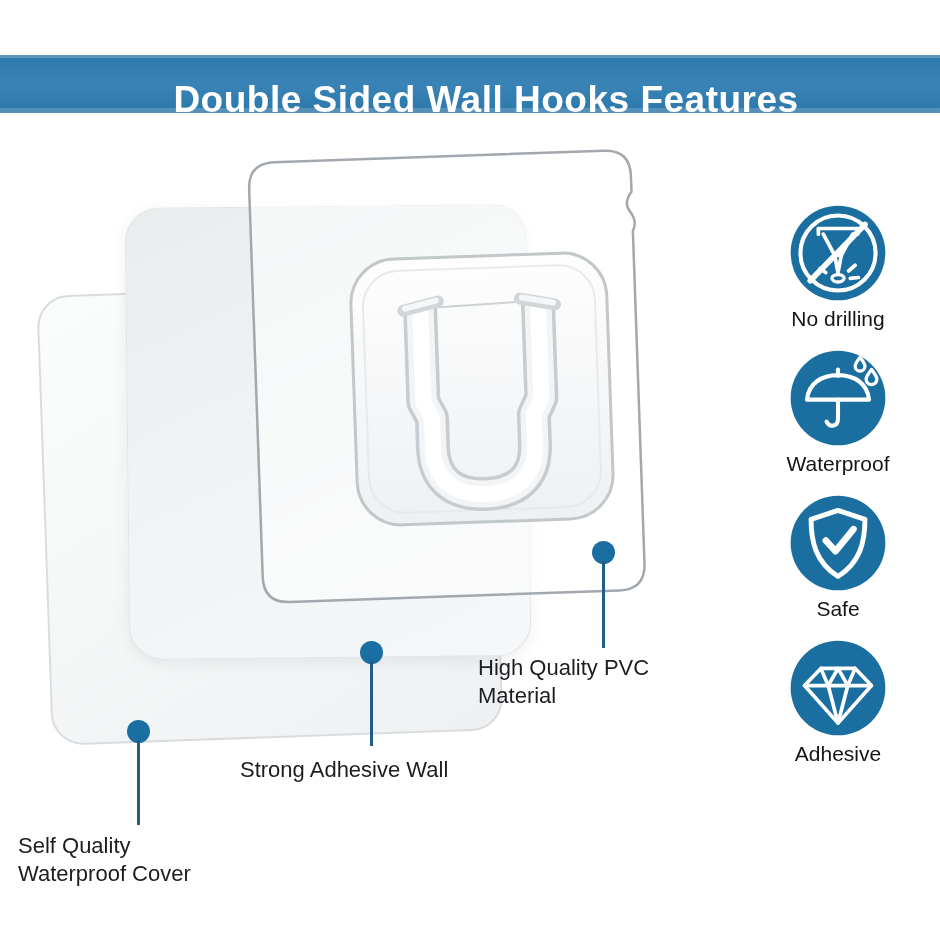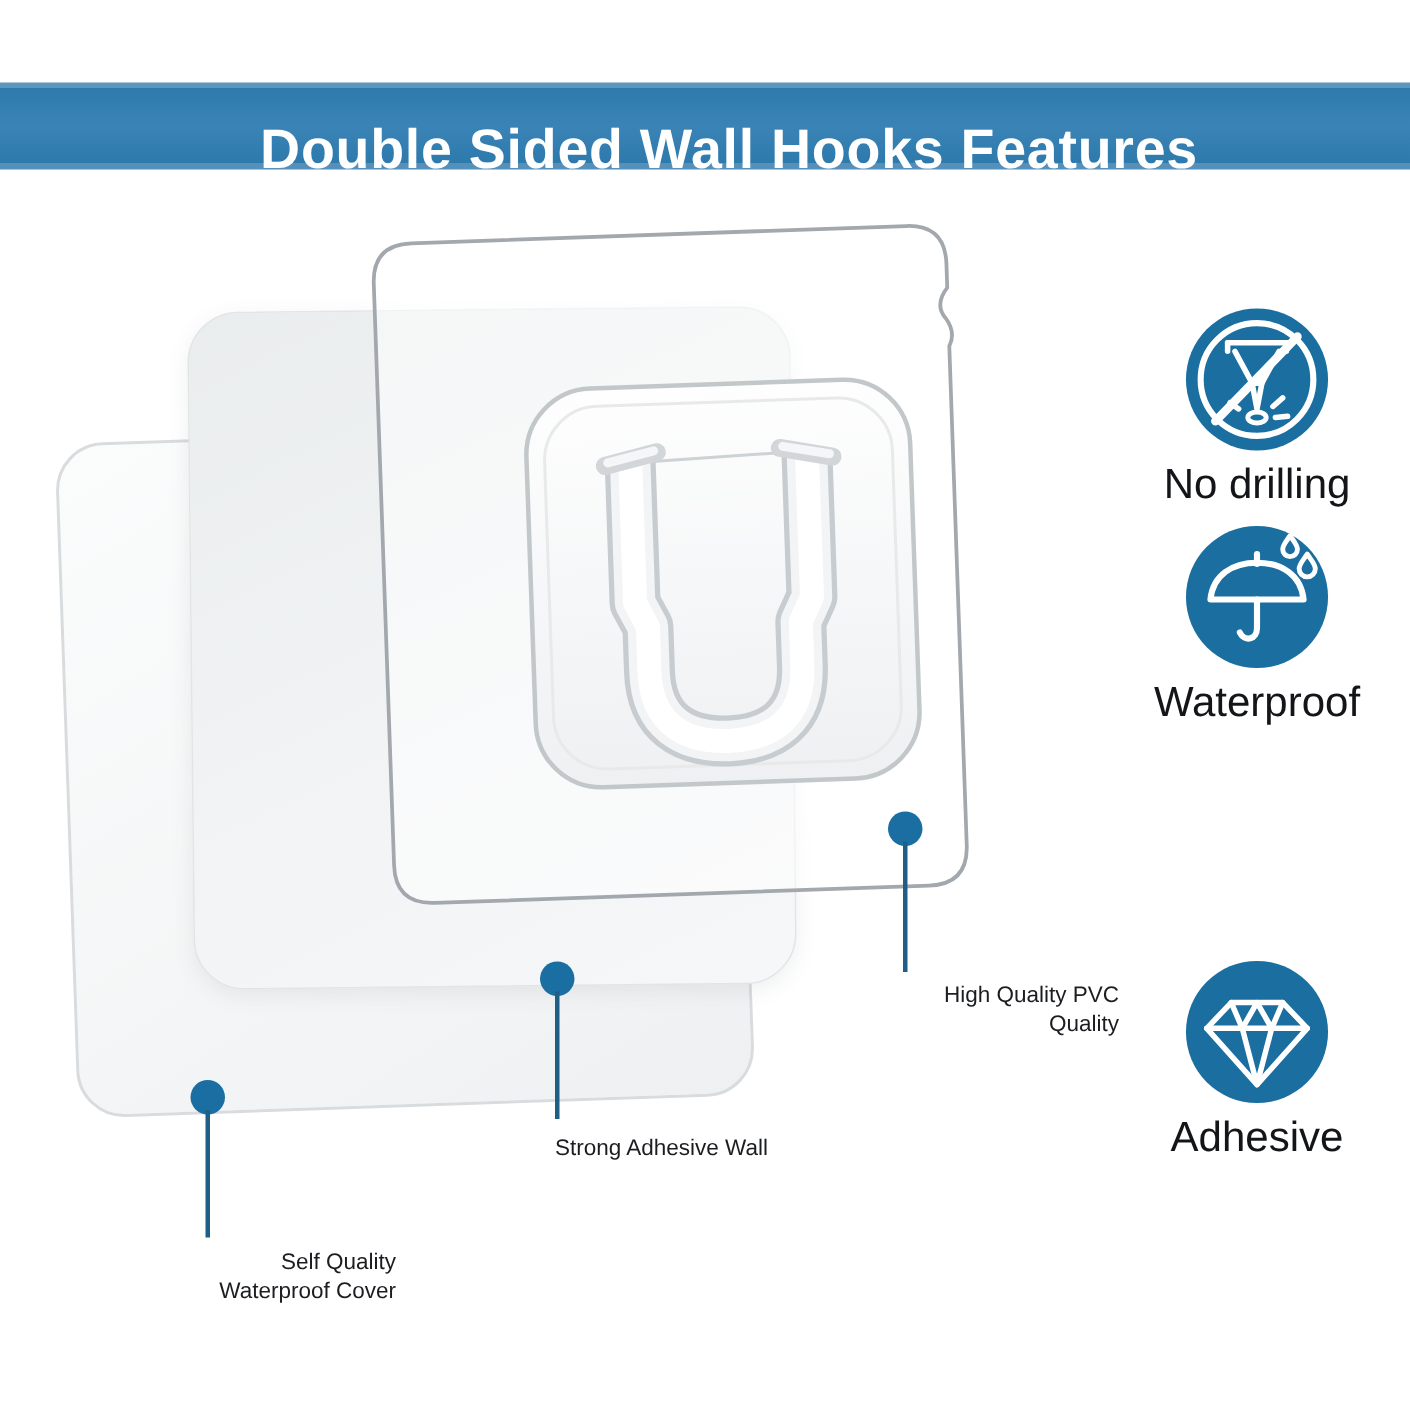--- a/index.html
+++ b/index.html
@@ -24,34 +24,34 @@
     border:1px solid #e2e4e6;transform:rotate(-0.6deg);
     box-shadow:0 4px 14px rgba(90,100,110,.10);}
   .sheet-c-svg{position:absolute;left:246px;top:146px;width:420px;height:470px;
     transform:rotate(-2deg);}
   .hook-svg{position:absolute;left:348px;top:250px;width:268px;height:280px;
     transform:rotate(-2deg);}
 
   
   .dot{position:absolute;width:23px;height:23px;border-radius:50%;background:#1b6ea2;}
   .pin-line{position:absolute;width:3px;background:#1f5e86;}
-  .callout-text{position:absolute;text-align:right;font-size:15px;line-height:1.28;
+  .callout-text{position:absolute;text-align:left;font-size:22px;line-height:1.28;
     font-weight:500;color:#1b1d20;}
   .c1-dot{left:592px;top:541px;} .c1-line{left:602px;top:561px;height:87px;}
   .c1-text{left:478px;top:654px;width:268px;}
   .c2-dot{left:360px;top:641px;} .c2-line{left:370px;top:661px;height:85px;}
   .c2-text{left:240px;top:756px;width:272px;}
   .c3-dot{left:127px;top:720px;} .c3-line{left:137px;top:740px;height:85px;}
   .c3-text{left:18px;top:832px;width:246px;}
 
   
   .feature{position:absolute;left:762px;width:152px;text-align:center;}
   .f1{top:204px;} .f2{top:349px;} .f3{top:494px;} .f4{top:639px;}
   .feature svg{width:98px;height:98px;display:block;margin:0 auto;}
-  .feature .flabel{margin-top:5px;font-size:28px;font-weight:500;color:#131518;}
+  .feature .flabel{margin-top:5px;font-size:21px;font-weight:500;color:#131518;}
 </style>
 </head>
 <body>
 
 <div class="page">
 
   <header class="banner">
     <h1>Double Sided Wall Hooks Features</h1>
   </header>
 
@@ -80,21 +80,21 @@
       <path d="M58,58 L93,50" stroke="#d2d6d9" stroke-width="12" stroke-linecap="round"></path>
       <path d="M175,50 L210,57" stroke="#d2d6d9" stroke-width="12" stroke-linecap="round"></path>
       <path d="M60,56 L91,49" stroke="#f4f6f7" stroke-width="6" stroke-linecap="round"></path>
       <path d="M177,49 L208,55" stroke="#f4f6f7" stroke-width="6" stroke-linecap="round"></path>
     </svg>
 
     <div class="dot c1-dot"></div>
     <div class="pin-line c1-line"></div>
     <div class="callout-text c1-text">
       <span>High Quality PVC</span><br>
-      <span>Quality</span>
+      <span>Material</span>
     </div>
 
     <div class="dot c2-dot"></div>
     <div class="pin-line c2-line"></div>
     <div class="callout-text c2-text">
       <span>Strong Adhesive Wall</span>
     </div>
 
     <div class="dot c3-dot"></div>
     <div class="pin-line c3-line"></div>
@@ -133,20 +133,28 @@
         <path d="M60,85 C60,95 50,97 46,89"></path>
       </g>
       <g fill="none" stroke="#ffffff" stroke-width="4" stroke-linejoin="round">
         <path d="M87,10 c3.4,5 6,7.6 6,11 a6,6 0 1,1 -12,0 c0,-3.4 2.6,-6 6,-11 Z"></path>
         <path d="M101,25 c3.8,5.6 6.6,8.4 6.6,12 a6.6,6.6 0 1,1 -13.2,0 c0,-3.6 2.8,-6.4 6.6,-12 Z"></path>
       </g>
     </svg>
     <div class="flabel">Waterproof</div>
   </div>
 
+  <div class="feature f3">
+    <svg viewBox="0 0 120 120">
+      <circle cx="60" cy="60" r="58" fill="#1b6fa0"></circle>
+      <path d="M60,20 L93,31 C93,59 87,84 60,101 C33,84 27,59 27,31 Z" fill="none" stroke="#ffffff" stroke-width="6" stroke-linejoin="round"></path>
+      <path d="M45,57 L57,70 L79,43" fill="none" stroke="#ffffff" stroke-width="8" stroke-linecap="round" stroke-linejoin="round"></path>
+    </svg>
+    <div class="flabel">Safe</div>
+  </div>
 
   <div class="feature f4">
     <svg viewBox="0 0 120 120">
       <circle cx="60" cy="60" r="58" fill="#1b6fa0"></circle>
       <g fill="none" stroke="#ffffff" stroke-width="4.5" stroke-linejoin="round" stroke-linecap="round">
         <path d="M39,36 L81,36 L101,57 L60,103 L19,57 Z"></path>
         <path d="M19,57 L101,57"></path>
         <path d="M39,36 L48,57 L60,36 L72,57 L81,36"></path>
         <path d="M48,57 L60,103 L72,57"></path>
       </g>

